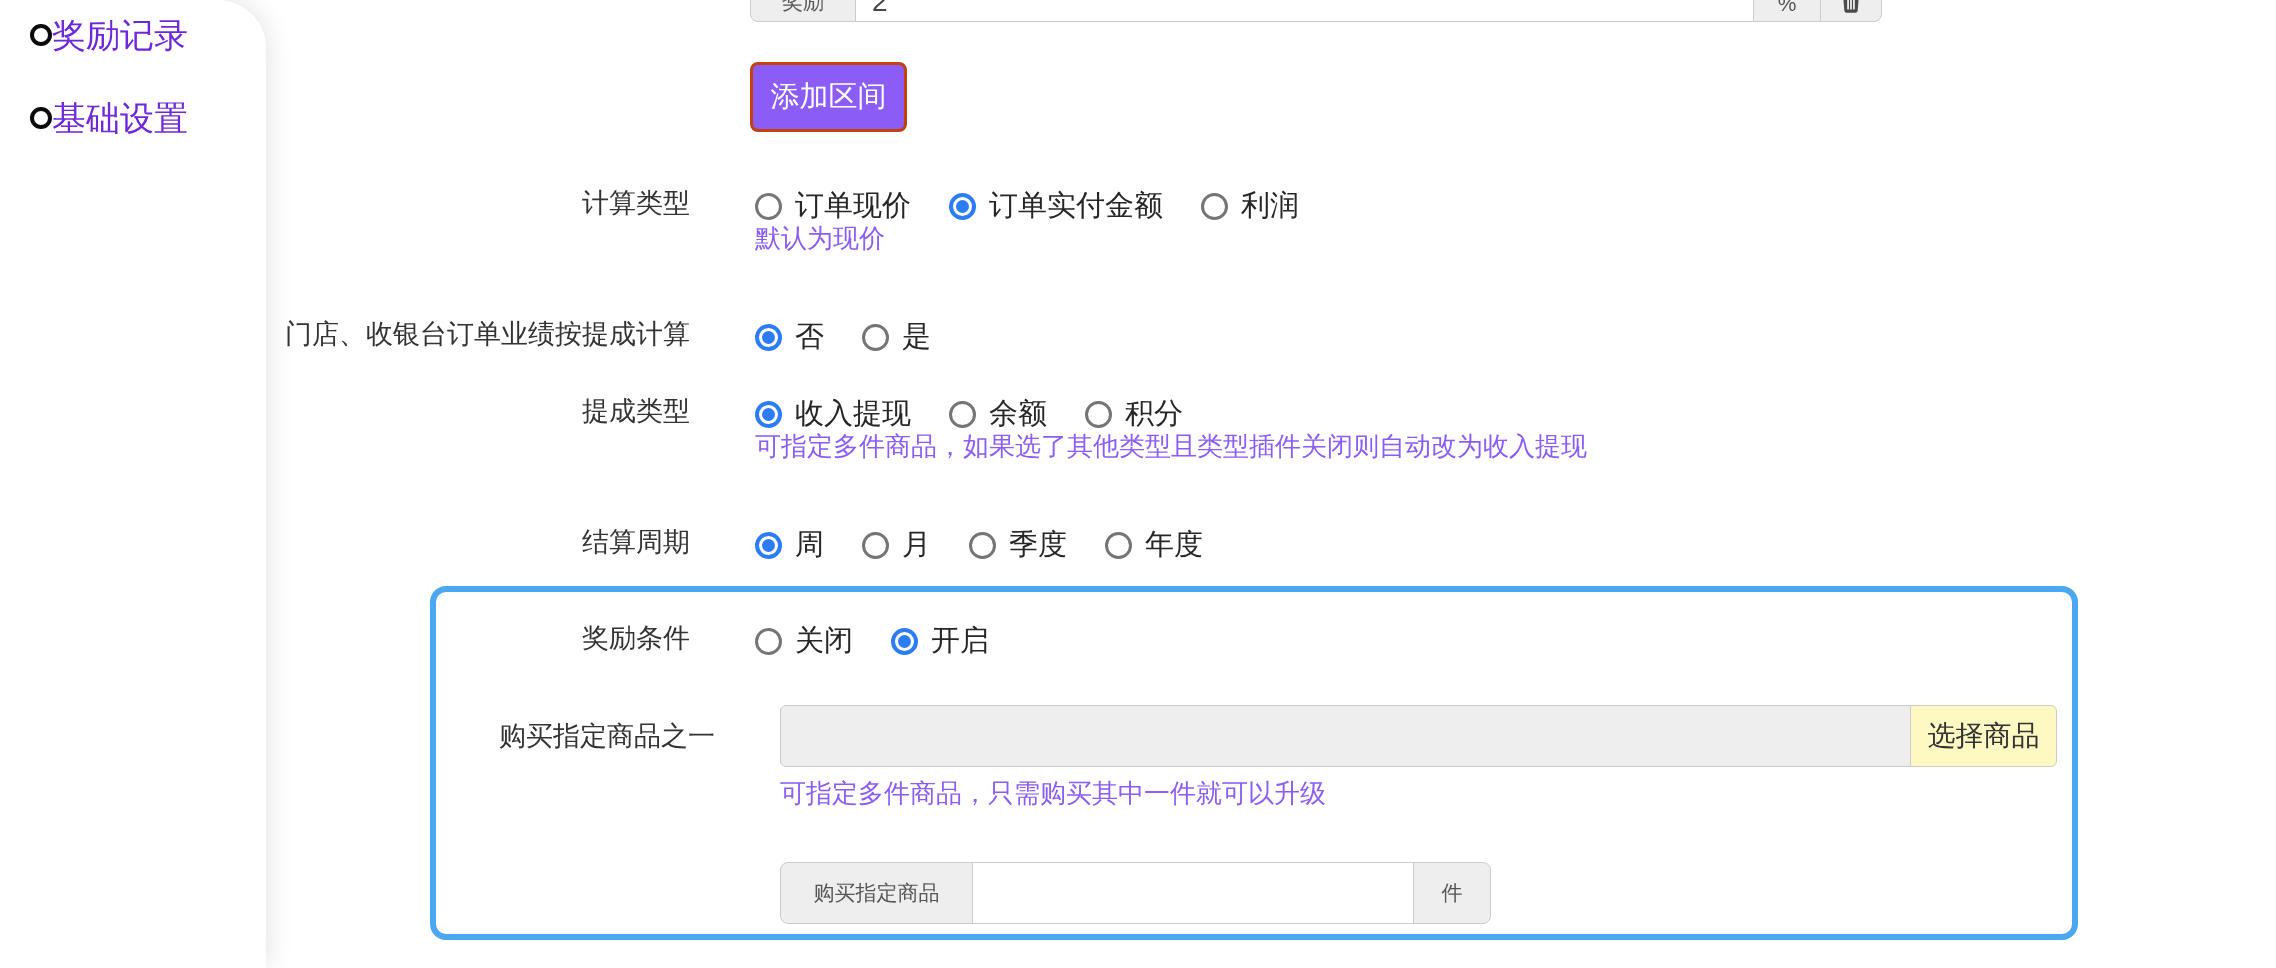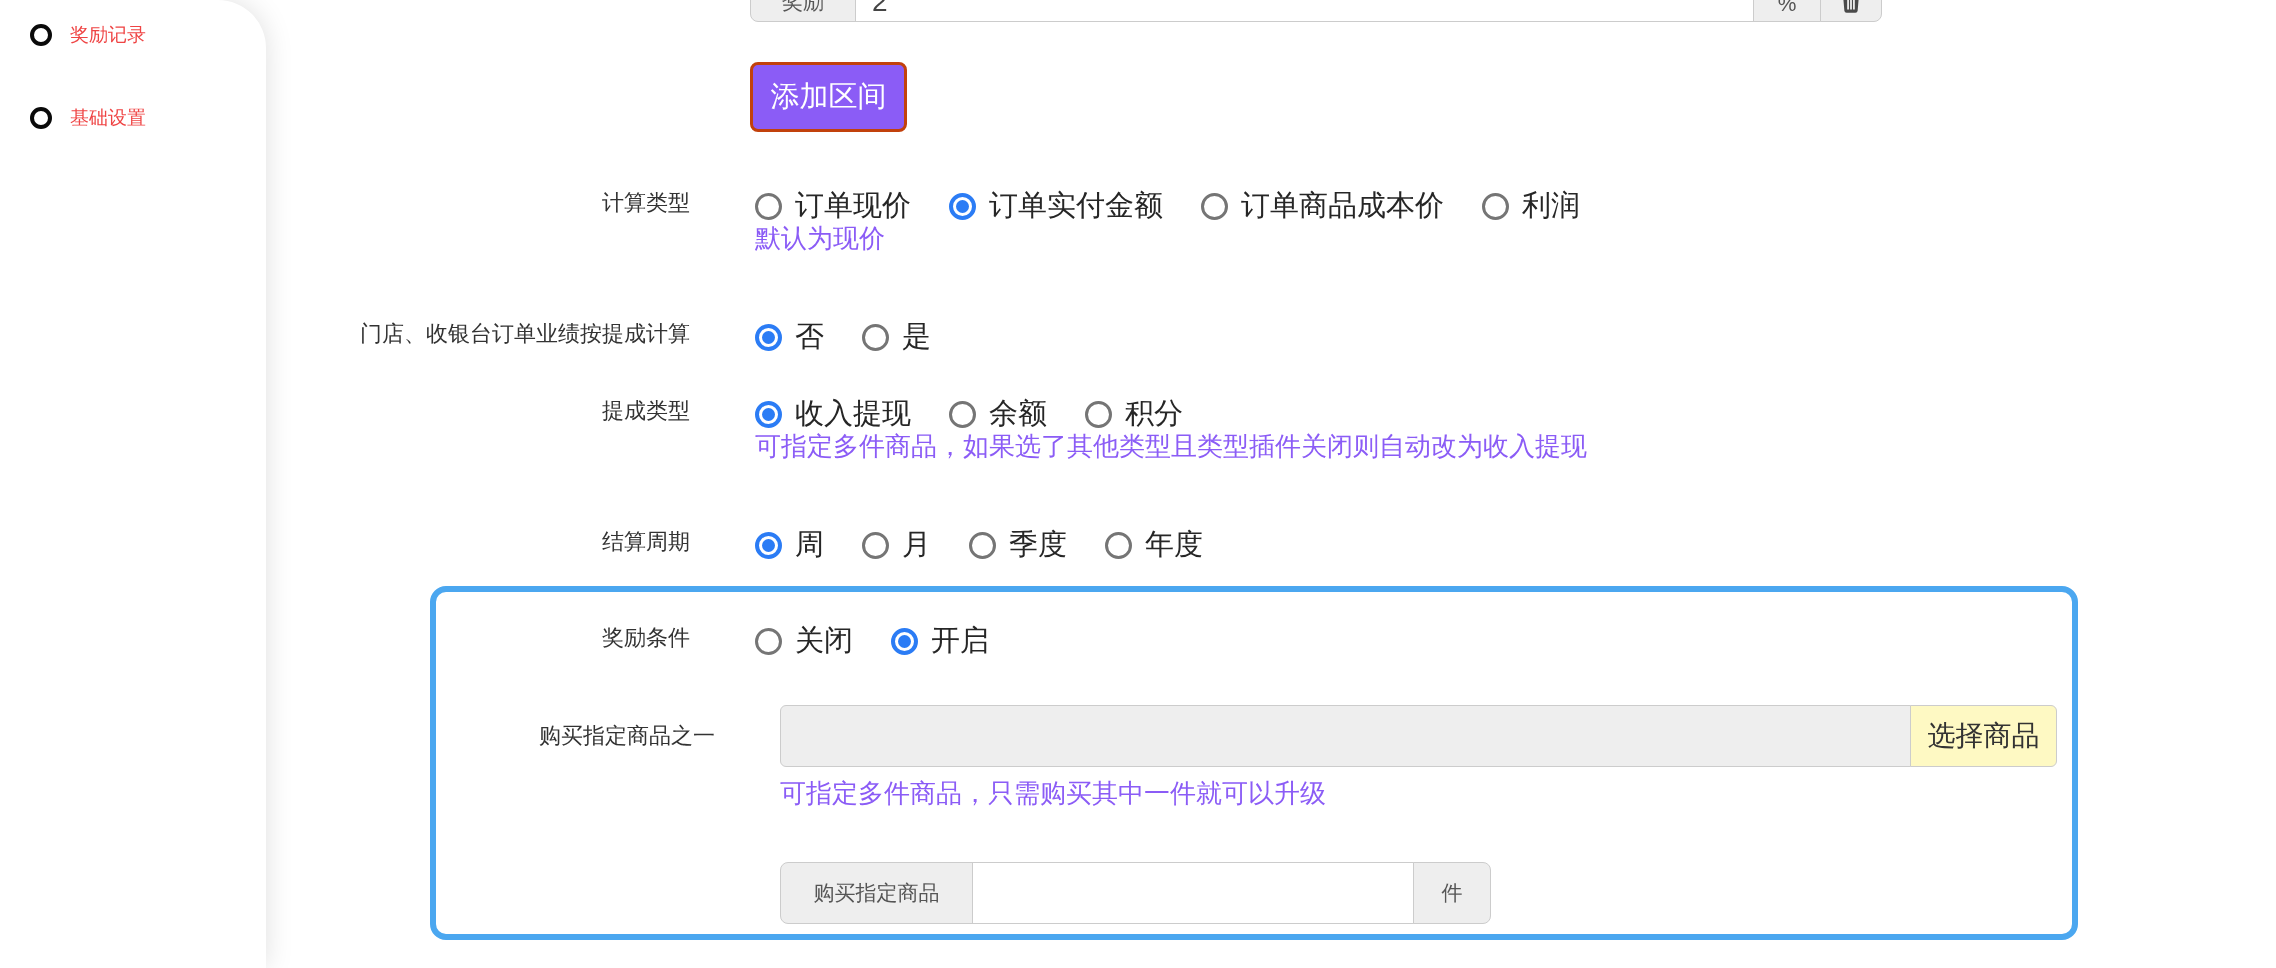--- a/index.html
+++ b/index.html
@@ -10,21 +10,21 @@
     color:#333;
   }
   
   .sidebar{
     position:absolute;left:0;top:0;width:266px;height:968px;background:#fff;
     border-top-right-radius:48px;
     box-shadow:0 0 28px rgba(0,0,0,.13);
   }
   .side-item{position:absolute;left:30px;display:flex;align-items:center;cursor:pointer}
   .side-item .circle{width:22px;height:22px;border:4px solid #0a0a0a;border-radius:50%;box-sizing:border-box;flex:none}
-  .side-item .side-label{margin-left:18px;font-size:19px;color:#ef4444;line-height:42px}
+  .side-item .side-label{font-size:34px;color:#6d28d9;line-height:42px}
   #side-item-1{top:14px}
   #side-item-2{top:97px}
 
   
   .seg{box-sizing:border-box;border:1px solid #cccccc;margin-left:-1px;display:flex;align-items:center;justify-content:center}
   .seg:first-child{margin-left:0}
   .addon{background:#eeeeee;color:#555;font-size:21px}
 
   
   .top-group{position:absolute;left:750px;top:-40px;height:62px;display:flex}
@@ -39,21 +39,21 @@
 
   
   .btn-add{
     position:absolute;left:750px;top:62px;width:157px;height:70px;
     background:#8b5cf6;border:3px solid #c2410c;border-radius:8px;
     color:#fff;font-size:29px;display:flex;align-items:center;justify-content:center;
     cursor:pointer;box-sizing:border-box;font-family:inherit;
   }
 
   
-  .form-label{position:absolute;left:0;width:690px;text-align:right;font-size:22px;color:#333;line-height:34px}
+  .form-label{position:absolute;left:0;width:690px;text-align:right;font-size:27px;color:#333;line-height:34px}
   .form-label.wide{width:715px}
   .controls{position:absolute;left:755px;display:flex;align-items:flex-start;height:34px}
   .hint{position:absolute;left:755px;font-size:26px;color:#8b5cf6;line-height:32px}
   .hint.inbox{left:780px}
 
   .radio-item{display:inline-flex;align-items:center;margin-right:38px;cursor:pointer}
   .radio{width:27px;height:27px;border-radius:50%;border:3px solid #757575;box-sizing:border-box;background:#fff;flex:none;position:relative}
   .radio.checked{border:4px solid #2b7cf5}
   .radio.checked::after{content:"";position:absolute;left:3px;top:3px;right:3px;bottom:3px;border-radius:50%;background:#2b7cf5}
   .radio-label{margin-left:13px;font-size:29px;color:#262626;white-space:nowrap}
@@ -117,24 +117,20 @@
   <label class="radio-item">
     <span class="radio"></span>
     <span class="radio-label">订单现价</span>
   </label>
   <label class="radio-item">
     <span class="radio checked"></span>
     <span class="radio-label">订单实付金额</span>
   </label>
   <label class="radio-item">
     <span class="radio"></span>
-    <span class="radio-label">订单商品成本价</span>
-  </label>
-  <label class="radio-item">
-    <span class="radio"></span>
     <span class="radio-label">利润</span>
   </label>
 </div>
 <div class="hint" style="top:222px">默认为现价</div>
 
 <div class="form-label" style="top:317px">门店、收银台订单业绩按提成计算</div>
 <div class="controls" style="top:317px">
   <label class="radio-item">
     <span class="radio checked"></span>
     <span class="radio-label">否</span>

